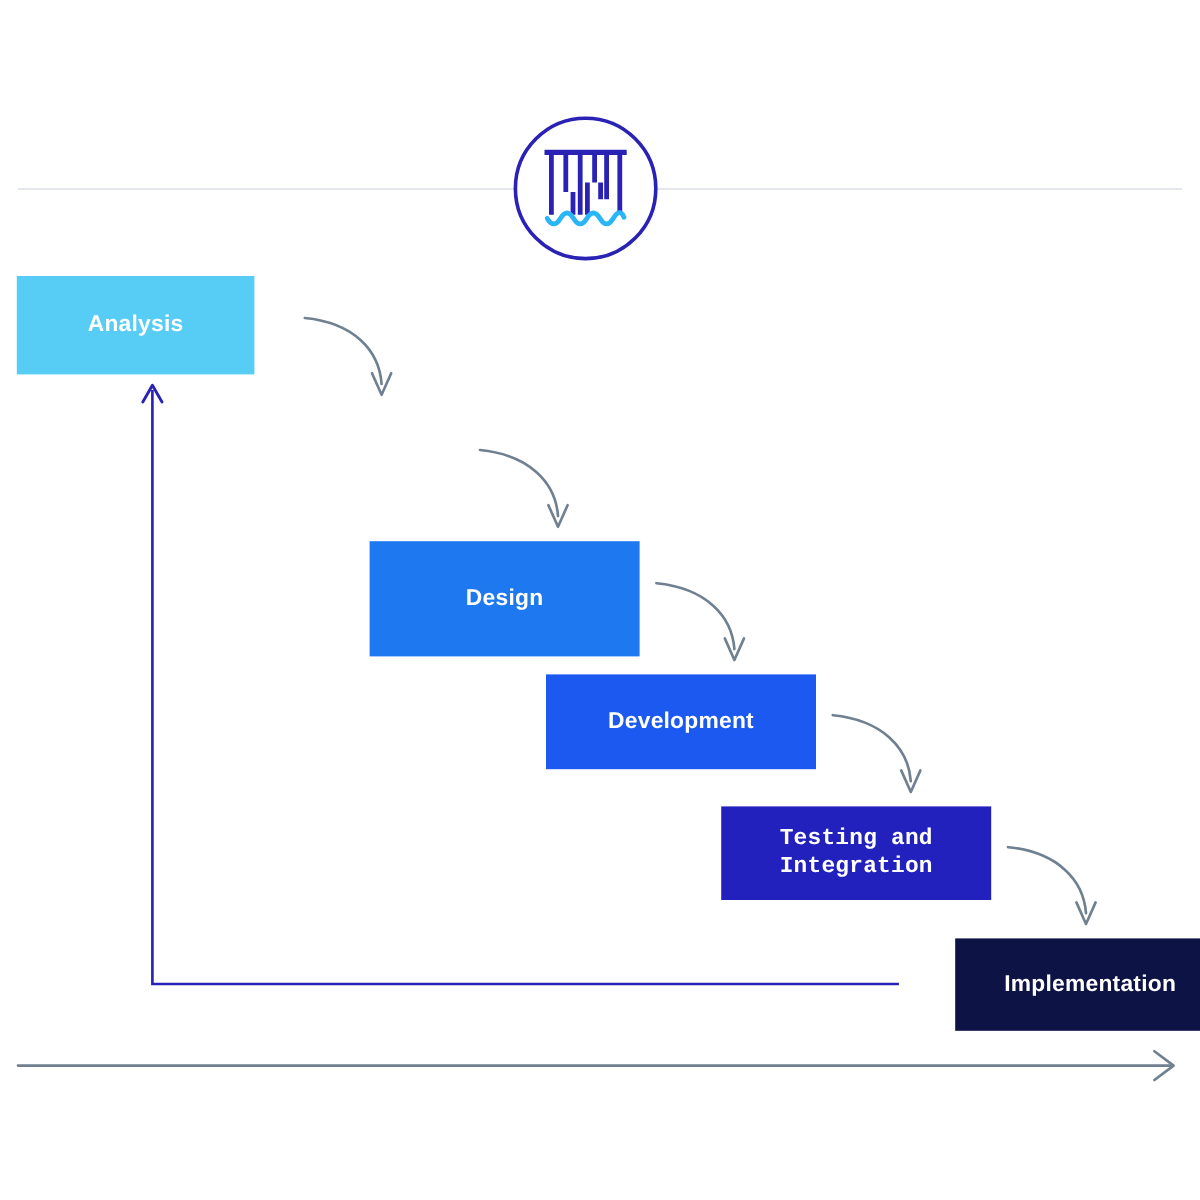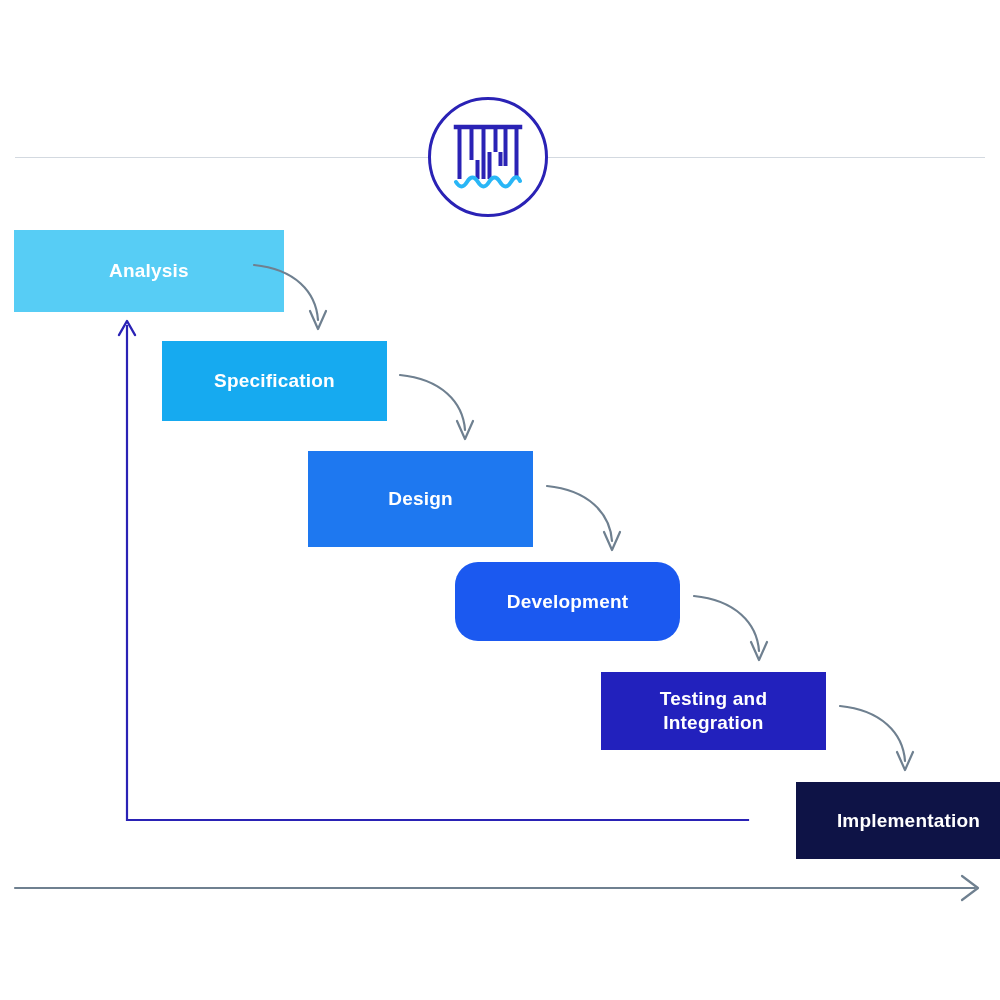--- a/index.html
+++ b/index.html
@@ -92,37 +92,34 @@
       <line x1="85.5" y1="27" x2="85.5" y2="79" stroke="#2a22b5" stroke-width="4" stroke-linecap="butt"></line>
 
       <line x1="46.5" y1="60" x2="46.5" y2="79" stroke="#2a22b5" stroke-width="4" stroke-linecap="butt"></line>
       <line x1="58.5" y1="52" x2="58.5" y2="79" stroke="#2a22b5" stroke-width="4" stroke-linecap="butt"></line>
       <line x1="69.5" y1="52" x2="69.5" y2="66" stroke="#2a22b5" stroke-width="4" stroke-linecap="butt"></line>
 
       <path d="M25 82 q5.5 9 11 0 q5.5 -9 11 0 q5.5 9 11 0 q5.5 -9 11 0 q5.5 9 11 0 q5.5 -9 9 -1" fill="none" stroke="#29b6f6" stroke-width="4" stroke-linecap="round"></path>
     </svg>
   </div>
 
-  <div class="phase-box" style="left:14px; top:230px; width:270px; height:82px; background:#57cdf5;">
+  <div class="phase-box" style="left:14px; top:230px; width:198px; height:82px; background:#57cdf5;">
     <span class="phase-label">Analysis</span>
   </div>
 
-  <div class="phase-box" style="left:162px; top:341px; width:225px; height:80px; background:#16aaf0;">
-    <span class="phase-label">Specification</span>
-  </div>
 
   <div class="phase-box" style="left:308px; top:451px; width:225px; height:96px; background:#1e78f0;">
     <span class="phase-label">Design</span>
   </div>
 
-  <div class="phase-box" style="left:455px; top:562px; width:225px; height:79px; background:#1b59f0;border-radius:23px;">
+  <div class="phase-box" style="left:455px; top:562px; width:225px; height:79px; background:#1b59f0;">
     <span class="phase-label">Development</span>
   </div>
 
-  <div class="phase-box" style="left:601px; top:672px; width:225px; height:78px; background:#2221bd;">
+  <div class="phase-box" style="left:601px; top:672px; width:225px; height:78px; background:#2221bd;font-family:Liberation Mono, monospace;">
     <span class="phase-label">Testing and
 Integration</span>
   </div>
 
   <div class="phase-box" style="left:748px; top:782px; width:225px; height:77px; background:#0e1346;margin-left:48px;">
     <span class="phase-label">Implementation</span>
   </div>
 
   <svg class="arrows" width="1000" height="1000" viewBox="0 0 1000 1000">
 

